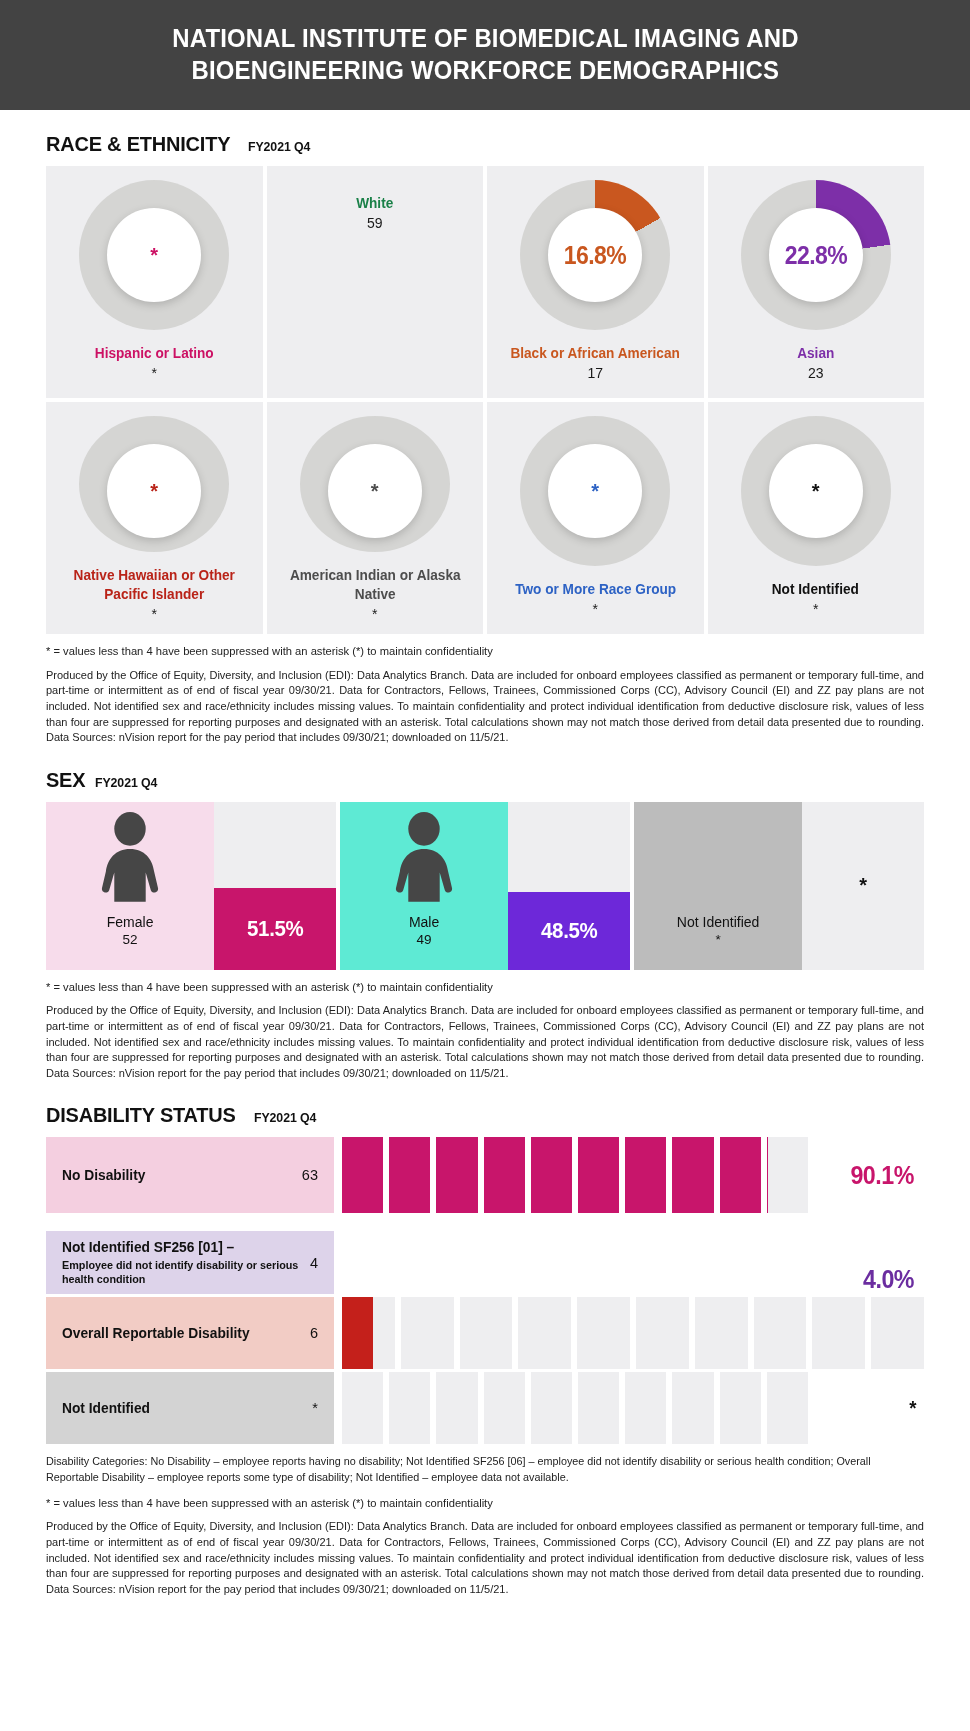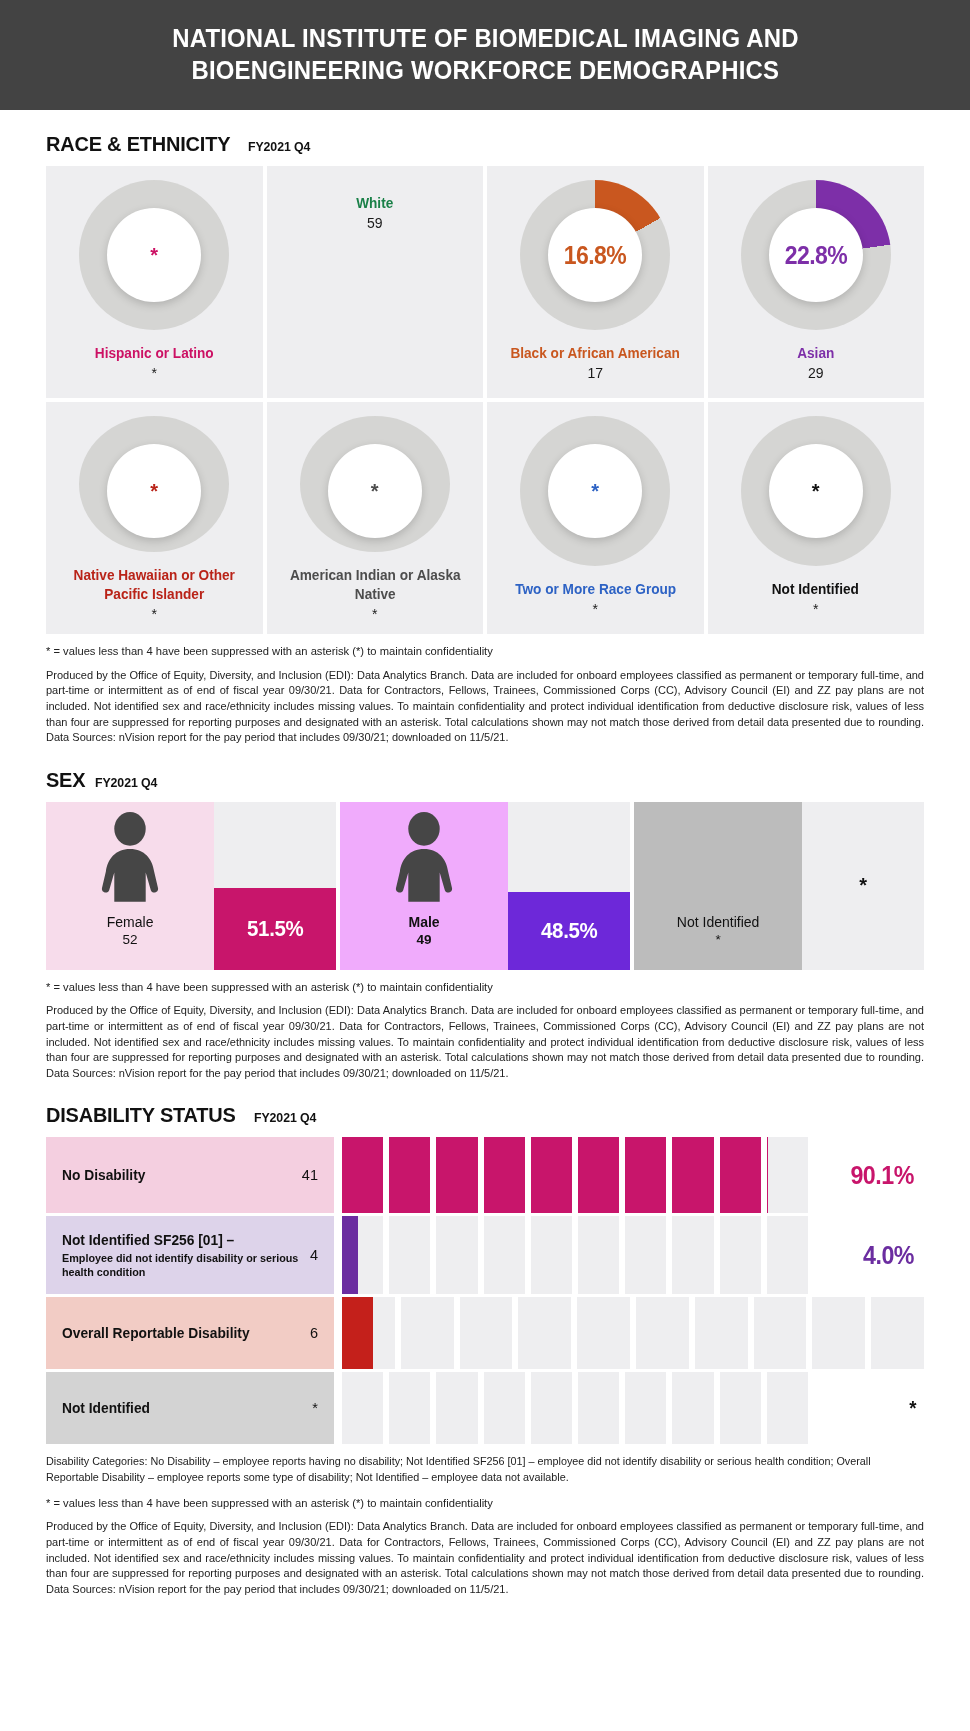--- a/index.html
+++ b/index.html
@@ -191,21 +191,21 @@
         <div class="race-count">17</div>
       </div>
       <div class="race-card">
         <div class="donut-wrap">
           <div class="donut-ring" style="background: conic-gradient(rgb(125, 47, 168) 0deg, rgb(125, 47, 168) 82.08deg, rgb(213, 213, 211) 82.08deg, rgb(213, 213, 211) 360deg);"></div>
           <div class="donut-hole">
             <div class="donut-val" style="color: rgb(125, 47, 168);">22.8%</div>
           </div>
         </div>
         <div class="race-label" style="color: rgb(125, 47, 168);">Asian</div>
-        <div class="race-count">29</div>
+        <div class="race-count">23</div>
       </div>
       <div class="race-card">
         <div class="donut-wrap">
           <div class="donut-ring" style="background: rgb(213, 213, 211);"></div>
           <div class="donut-hole">
             <div class="donut-star" style="color: rgb(185, 35, 24);">*</div>
           </div>
         </div>
         <div class="race-label" style="color: rgb(185, 35, 24);">Native Hawaiian or Other Pacific Islander</div>
         <div class="race-count">*</div>
@@ -262,21 +262,21 @@
             <div class="sex-count">52</div>
           </div>
         </div>
         <div class="sex-right">
           <div class="sex-bar" style="background: rgb(200, 21, 107); height: 48.925%;">
             <span>51.5%</span>
           </div>
         </div>
       </div>
       <div class="sex-unit">
-        <div class="sex-left" style="background: #f0abfc; font-weight: bold;">
+        <div class="sex-left" style="background: #5eead4;">
           <svg class="sex-icon" viewBox="0 0 60 82">
             <ellipse cx="30" cy="15" rx="14" ry="15" fill="#464646"></ellipse>
             <path d="M30 33c-13 0-20 9-21.5 20L5 68c-.6 4 5.3 5.4 6.5 1.5L16 54v26h28V54l4.5 15.5c1.2 3.9 7.1 2.5 6.5-1.5L51.5 53C50 42 43 33 30 33z" fill="#464646"></path>
           </svg>
           <div class="sex-textblock">
             <div class="sex-name">Male</div>
             <div class="sex-count">49</div>
           </div>
         </div>
         <div class="sex-right">
@@ -305,21 +305,21 @@
     <div class="main">DISABILITY STATUS</div>
     <div class="sub">FY2021 Q4</div>
   </div>
 
   <div class="dis-table" id="dis-table">
       <div class="dis-row" style="height: 76px;">
         <div class="dis-labelcell" style="background: rgb(244, 207, 224);">
           <div>
             <div class="dis-label-main">No Disability</div>
           </div>
-          <div class="dis-count">41</div>
+          <div class="dis-count">63</div>
         </div>
         <div class="dis-barzone">
           <div class="dis-slot" style="background: rgb(238, 238, 240);">
             <div class="dis-slot-fill" style="width: 100%; background: rgb(200, 21, 107);"></div>
           </div>
           <div class="dis-slot" style="background: rgb(238, 238, 240);">
             <div class="dis-slot-fill" style="width: 100%; background: rgb(200, 21, 107);"></div>
           </div>
           <div class="dis-slot" style="background: rgb(238, 238, 240);">
             <div class="dis-slot-fill" style="width: 100%; background: rgb(200, 21, 107);"></div>
@@ -343,21 +343,21 @@
             <div class="dis-slot-fill" style="width: 100%; background: rgb(200, 21, 107);"></div>
           </div>
           <div class="dis-slot" style="background: rgb(238, 238, 240);">
             <div class="dis-slot-fill" style="width: 1%; background: rgb(200, 21, 107);"></div>
           </div>
         </div>
         <div class="dis-pct" style="color: rgb(200, 21, 107);">
           <span>90.1%</span>
         </div>
       </div>
-      <div class="dis-row" style="height: 78px;">
+      <div class="dis-row" style="height: 78px; align-items: flex-end;">
         <div class="dis-labelcell" style="background: rgb(221, 211, 234);">
           <div>
             <div class="dis-label-main">Not Identified SF256 [01] –</div>
             <div class="dis-label-sub">Employee did not identify disability or serious health condition</div>
           </div>
           <div class="dis-count">4</div>
         </div>
         <div class="dis-barzone">
           <div class="dis-slot" style="background: rgb(238, 238, 240);">
             <div class="dis-slot-fill" style="width: 40%; background: rgb(107, 45, 160);"></div>
@@ -416,17 +416,17 @@
           <div class="dis-slot" style="background: rgb(238, 238, 240);"></div>
           <div class="dis-slot" style="background: rgb(238, 238, 240);"></div>
           <div class="dis-slot" style="background: rgb(238, 238, 240);"></div>
         </div>
         <div class="dis-pct star" style="color: rgb(17, 17, 17);">
           <span>*</span>
         </div>
       </div>
     </div>
 
-  <div class="note-cats">Disability Categories: No Disability – employee reports having no disability; Not Identified SF256 [01] – employee did not identify disability or serious health condition; Overall Reportable Disability – employee reports some type of disability; Not Identified – employee data not available.</div>
+  <div class="note-cats">Disability Categories: No Disability – employee reports having no disability; Not Identified SF256 [06] – employee did not identify disability or serious health condition; Overall Reportable Disability – employee reports some type of disability; Not Identified – employee data not available.</div>
   <div class="note-star">* = values less than 4 have been suppressed with an asterisk (*) to maintain confidentiality</div>
   <div class="note-body">Produced by the Office of Equity, Diversity, and Inclusion (EDI): Data Analytics Branch. Data are included for onboard employees classified as permanent or temporary full-time, and part-time or intermittent as of end of fiscal year 09/30/21. Data for Contractors, Fellows, Trainees, Commissioned Corps (CC), Advisory Council (EI) and ZZ pay plans are not included. Not identified sex and race/ethnicity includes missing values. To maintain confidentiality and protect individual identification from deductive disclosure risk, values of less than four are suppressed for reporting purposes and designated with an asterisk. Total calculations shown may not match those derived from detail data presented due to rounding. Data Sources: nVision report for the pay period that includes 09/30/21; downloaded on 11/5/21.</div>
 
 </div>
 
 </body></html>

